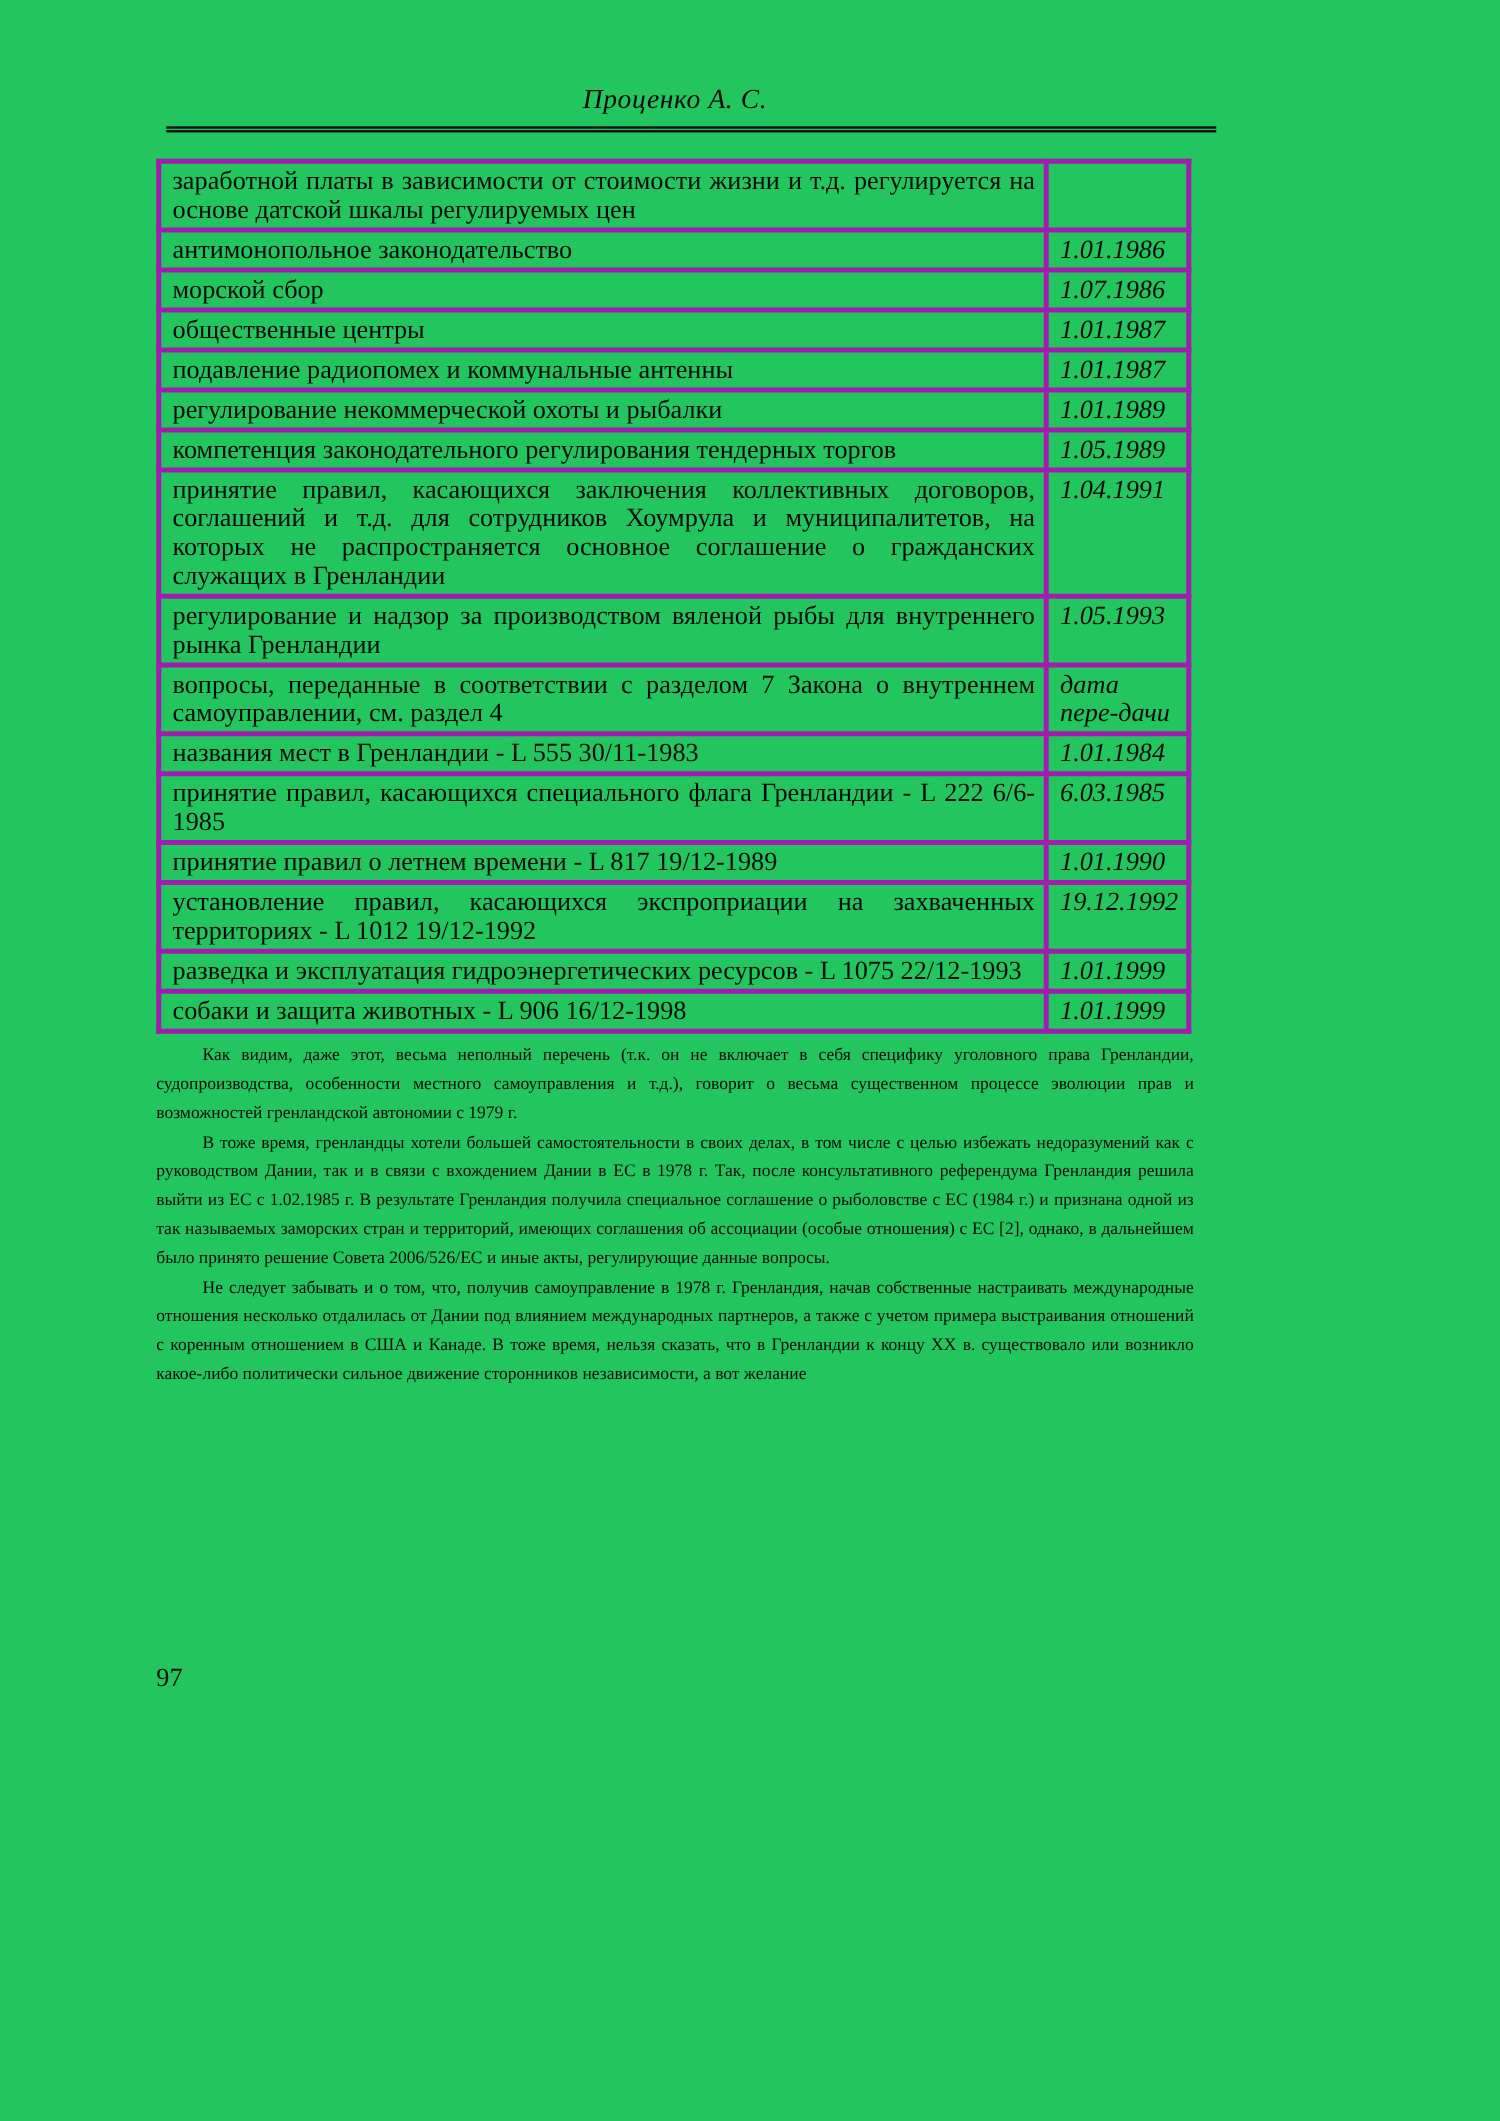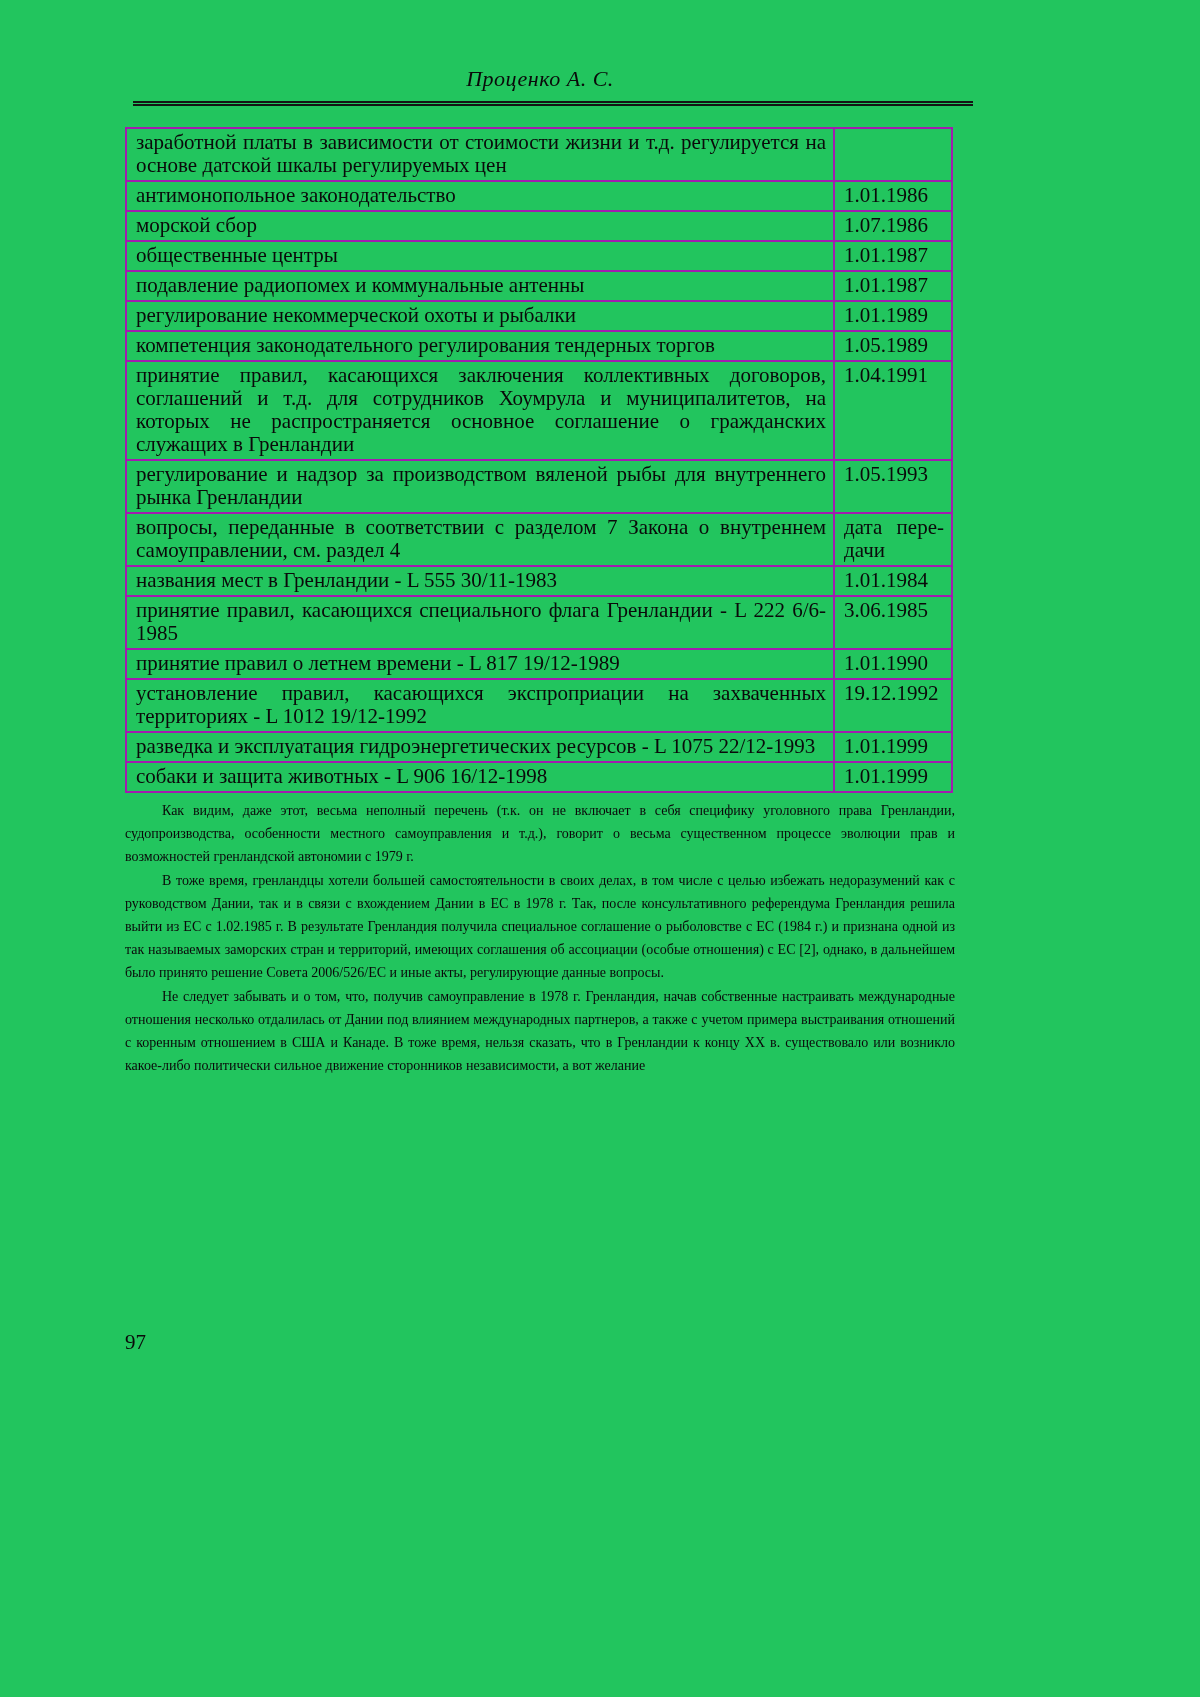--- a/index.html
+++ b/index.html
@@ -37,32 +37,33 @@
     border-top: 2px solid #141414;
     border-bottom: 2px solid #141414;
   }
   table.transfer-table {
     margin-top: 21px;
     border-collapse: collapse;
     width: 828px;
     table-layout: fixed;
   }
   table.transfer-table td {
-    border: 2px solid #a21caf;
+    border: 4px solid #a21caf;
     font-size: 21px;
     line-height: 23px;
     vertical-align: top;
     padding: 2px 7px 3px 9px;
   }
   td.c-topic {
     width: 690px;
     text-align: justify;
   }
   td.c-date {
     text-align: justify;
+    font-style: italic;
   }
   .body-text {
     margin-top: 6px;
   }
   .body-text p {
     margin: 0;
     text-indent: 37px;
     text-align: justify;
     font-size: 14px;
     line-height: 23.2px;
@@ -128,21 +129,21 @@
           <tr>
             <td class="c-topic">вопросы, переданные в соответствии с разделом 7 Закона о внутреннем самоуправлении, см. раздел 4</td>
             <td class="c-date">дата пере-дачи</td>
           </tr>
           <tr>
             <td class="c-topic">названия мест в Гренландии - L 555 30/11-1983</td>
             <td class="c-date">1.01.1984</td>
           </tr>
           <tr>
             <td class="c-topic">принятие правил, касающихся специального флага Гренландии - L 222 6/6-1985</td>
-            <td class="c-date">3.06.1985</td>
+            <td class="c-date">6.03.1985</td>
           </tr>
           <tr>
             <td class="c-topic">принятие правил о летнем времени - L 817 19/12-1989</td>
             <td class="c-date">1.01.1990</td>
           </tr>
           <tr>
             <td class="c-topic">установление правил, касающихся экспроприации на захваченных территориях - L 1012 19/12-1992</td>
             <td class="c-date">19.12.1992</td>
           </tr>
           <tr>

